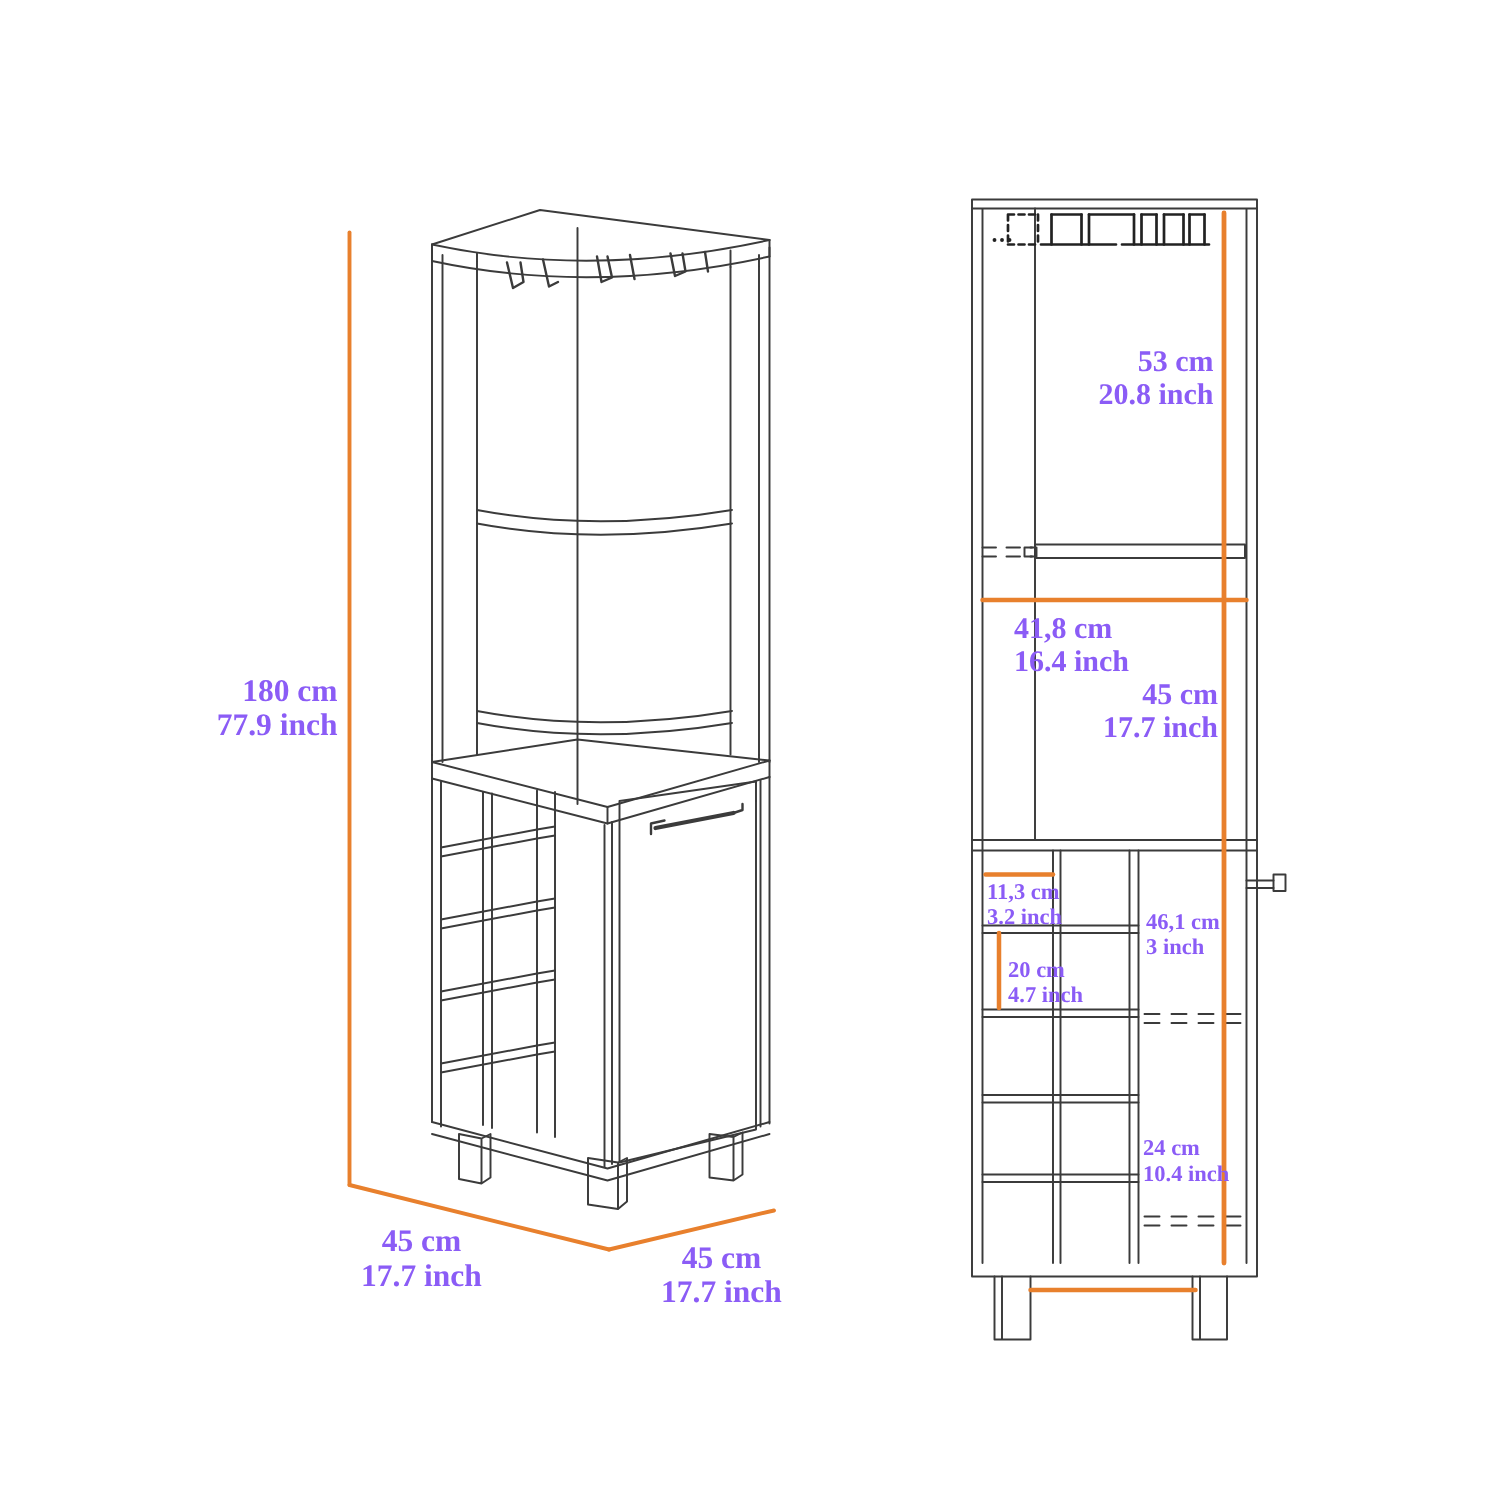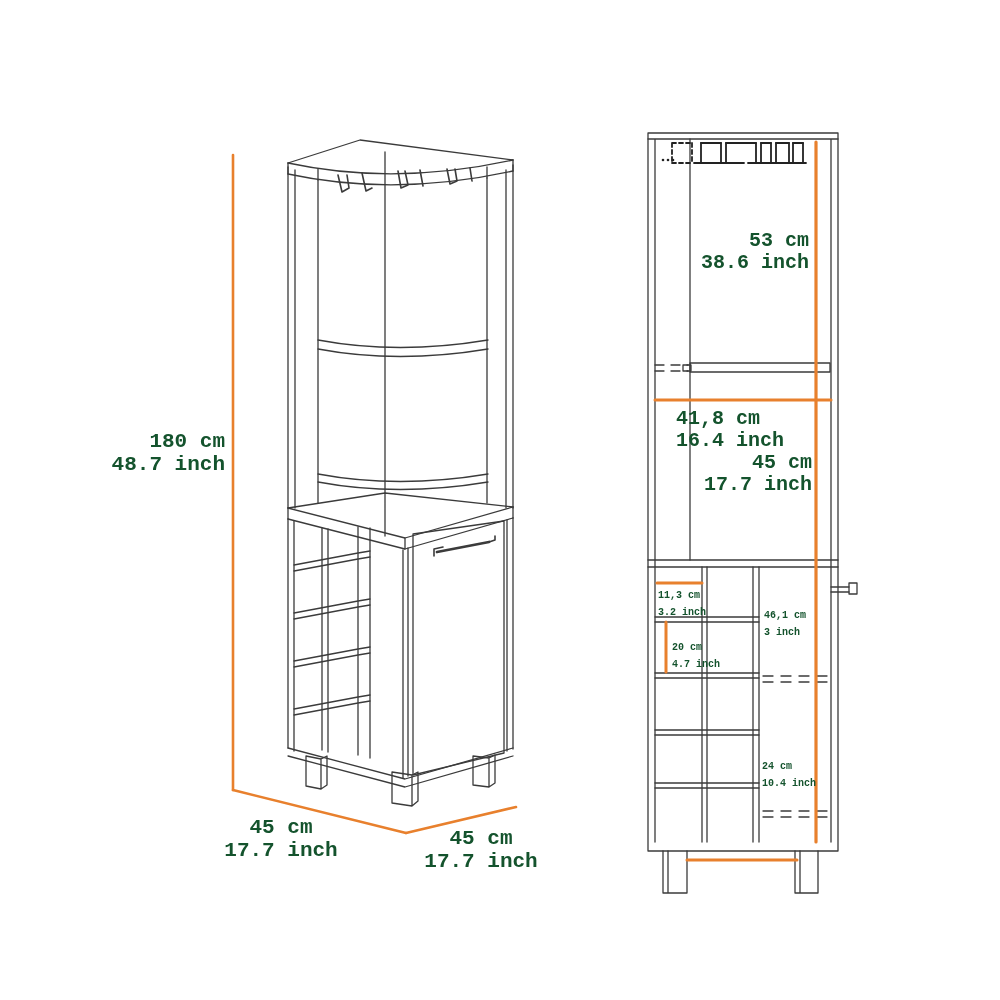--- a/index.html
+++ b/index.html
@@ -2,27 +2,27 @@
 <html><head>
 <meta charset="utf-8">
 <style>
   html,body{margin:0;padding:0;background:#fff;}
   .canvas{
     position:relative;width:1000px;height:1000px;background:#fff;overflow:hidden;
     font-family:"Liberation Sans", sans-serif;
   }
   .drawing{position:absolute;left:0;top:0;width:1000px;height:1000px;}
   .dim-label{
-    position:absolute;color:#14532d;font-weight:700;white-space:nowrap;
-    font-family:Liberation Mono, monospace;
+    position:absolute;color:#8b5cf6;font-weight:700;white-space:nowrap;
+    font-family:Liberation Serif, serif;
   }
   .dim-label div{display:block;}
   .big{font-size:21px;line-height:23px;}
   .mid{font-size:20px;line-height:22px;}
-  .small{font-size:10px;line-height:17px;}
+  .small{font-size:15px;line-height:17px;}
   .t-right{text-align:right;}
   .t-center{text-align:center;}
   .t-left{text-align:left;}
 </style>
 </head>
 <body>
 
 <div class="canvas">
 
   <svg class="drawing" viewBox="0 0 1000 1000">
@@ -159,38 +159,38 @@
 
     <g stroke="#E8802D" fill="none" stroke-linecap="round">
       <path d="M816,142 V842" stroke-width="3.2"></path>
       <path d="M655,400 H831" stroke-width="3"></path>
       <path d="M657,583 H702" stroke-width="3"></path>
       <path d="M666,622 V672" stroke-width="3"></path>
       <path d="M687,860 H797" stroke-width="3"></path>
     </g>
   </svg>
 
-  <div class="dim-label big t-right" style="left:77px;top:430px;width:148px;">
+  <div class="dim-label big t-right" style="left:77px;top:449px;width:148px;">
     <div>180 cm</div>
-    <div>48.7 inch</div>
+    <div>77.9 inch</div>
   </div>
 
   <div class="dim-label big t-center" style="left:201px;top:816px;width:160px;">
     <div>45 cm</div>
     <div>17.7 inch</div>
   </div>
 
   <div class="dim-label big t-center" style="left:401px;top:827px;width:160px;">
     <div>45 cm</div>
     <div>17.7 inch</div>
   </div>
 
   <div class="dim-label mid t-right" style="left:669px;top:230px;width:140px;">
     <div>53 cm</div>
-    <div>38.6 inch</div>
+    <div>20.8 inch</div>
   </div>
 
   <div class="dim-label mid t-left" style="left:676px;top:408px;">
     <div>41,8 cm</div>
     <div>16.4 inch</div>
   </div>
 
   <div class="dim-label mid t-right" style="left:672px;top:452px;width:140px;">
     <div>45 cm</div>
     <div>17.7 inch</div>

